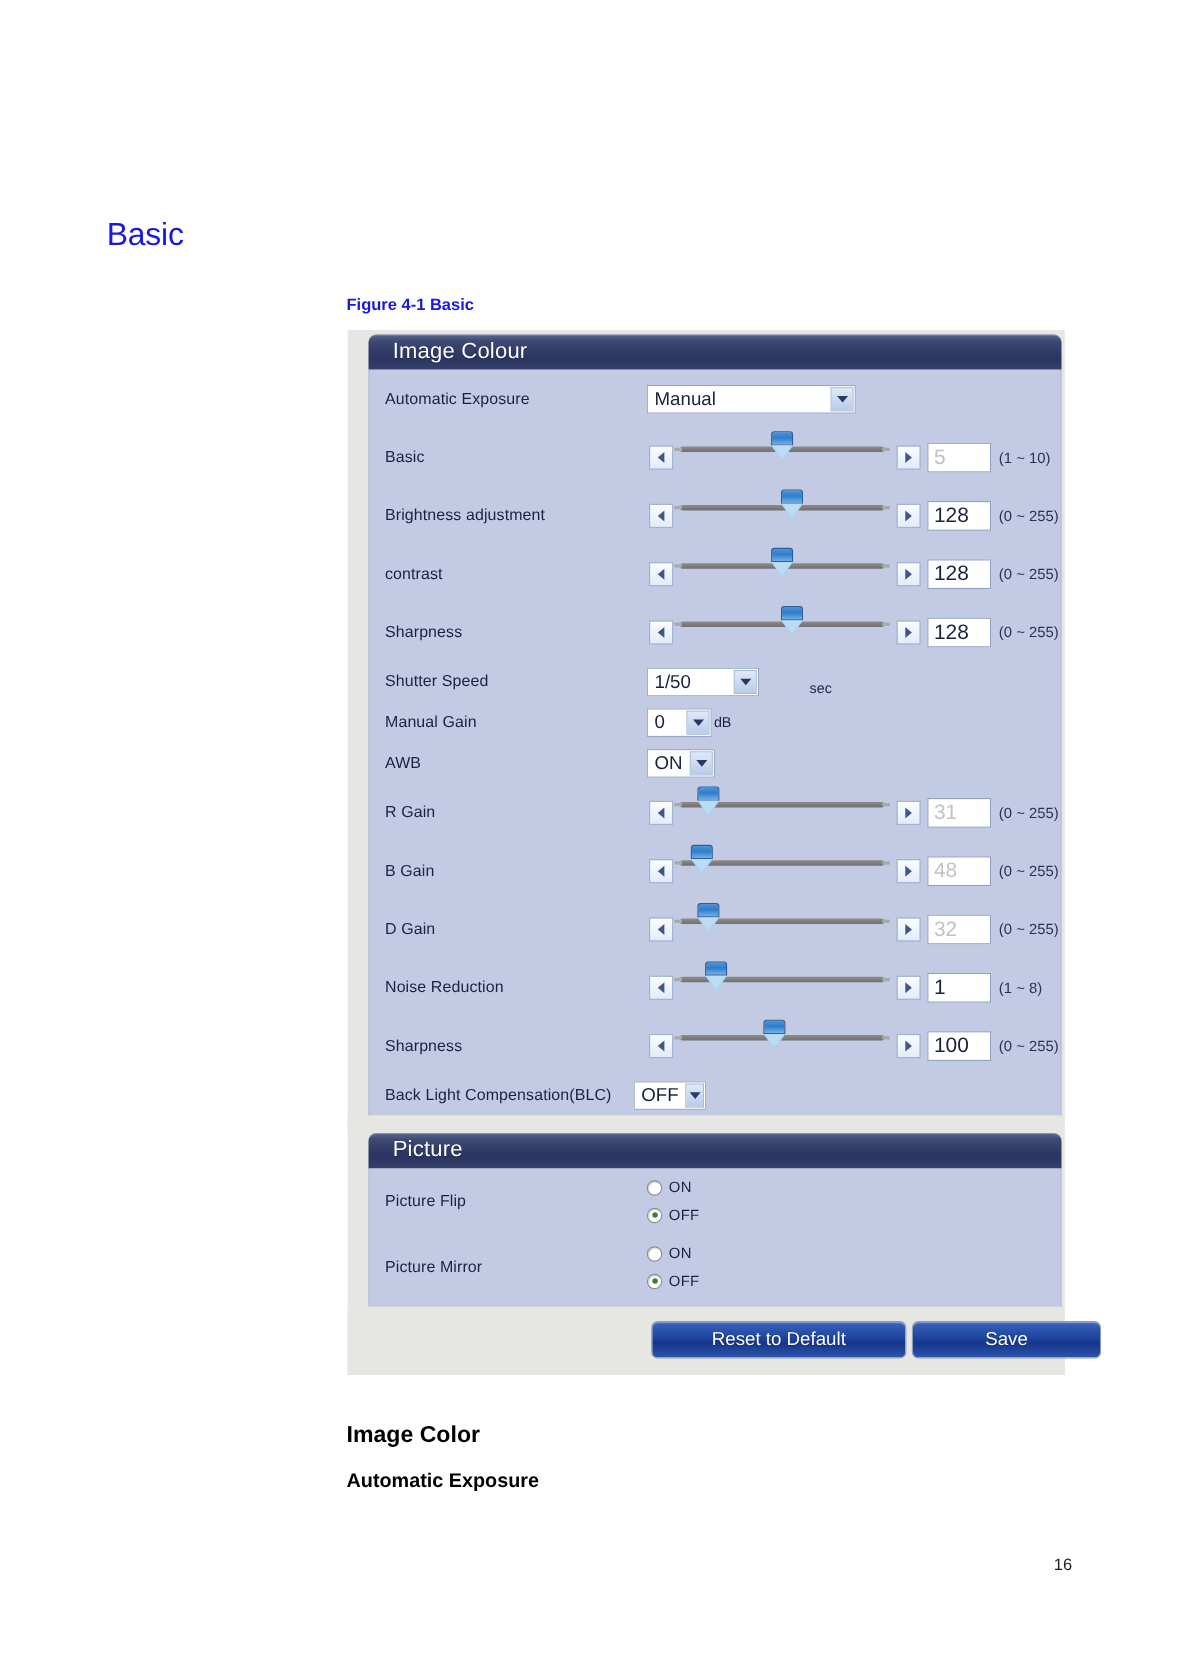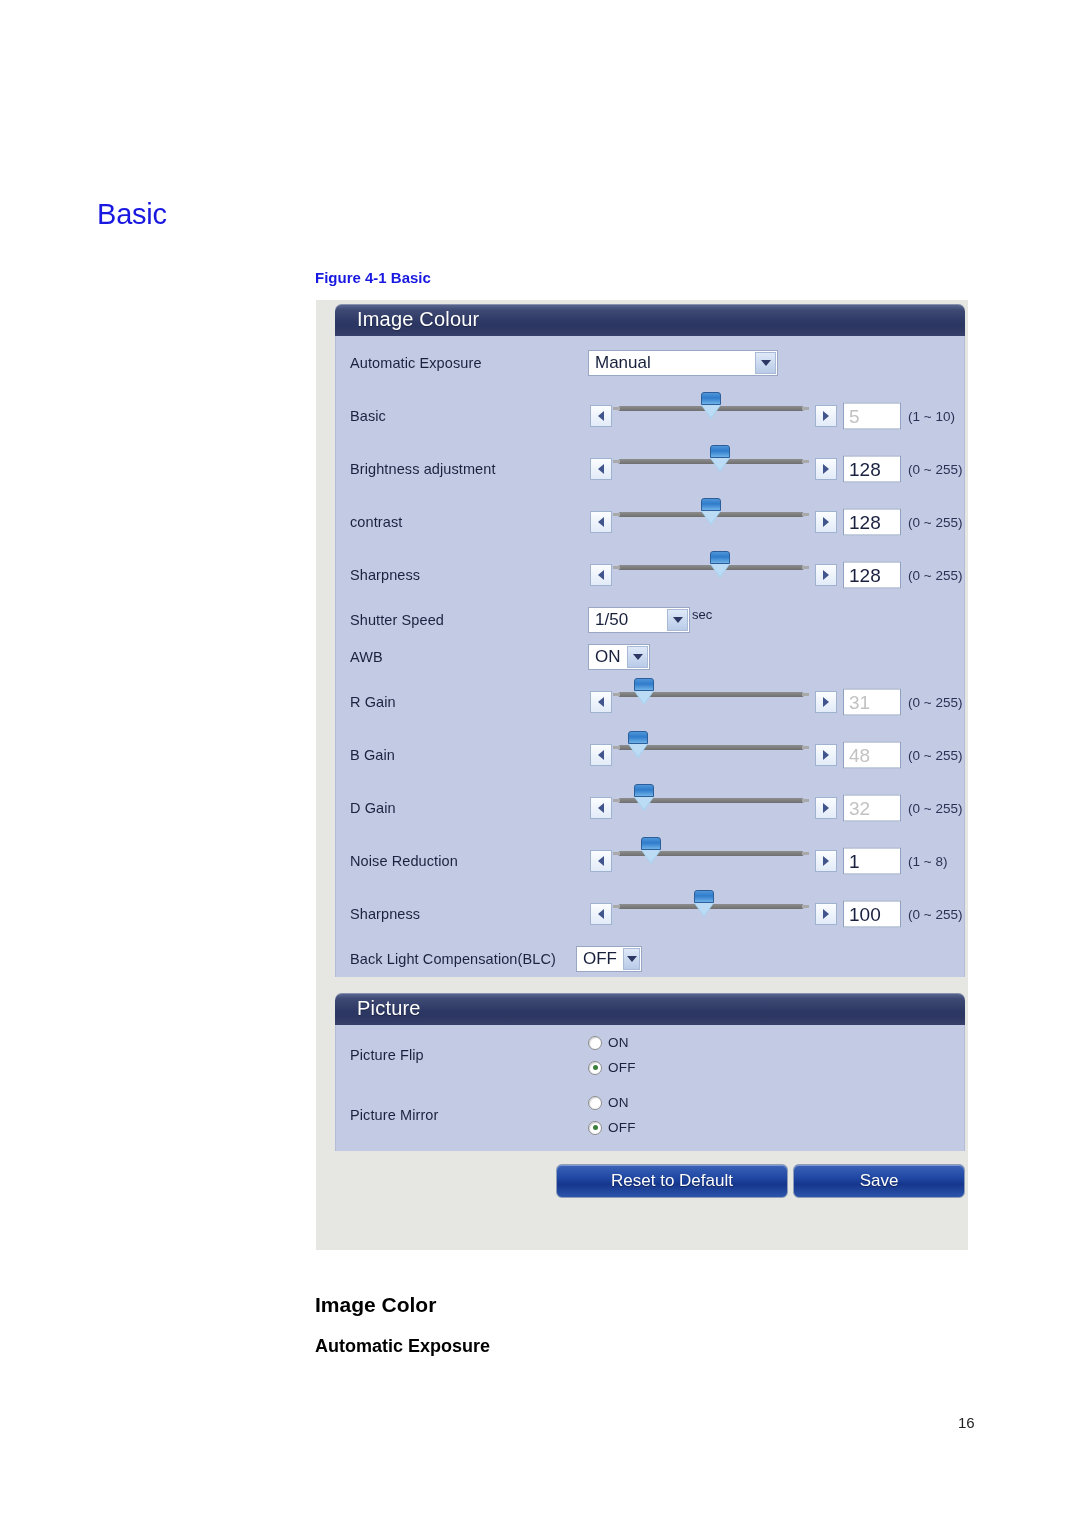--- a/index.html
+++ b/index.html
@@ -342,20 +342,21 @@
     border-radius: 6px;
     box-sizing: border-box;
     color: #ffffff;
     font-size: 17px;
     display: flex;
     align-items: center;
     justify-content: center;
     box-shadow: inset 0 1px 0 rgba(255,255,255,0.35);
     text-shadow: 0 1px 1px rgba(0,0,0,0.4);
     cursor: pointer;
+    margin-left: 36px;
   }
   .btn-reset { left: 240px; width: 232px; }
   .btn-save  { left: 477px; width: 172px; }
 
   .spacer-strip {
     height: 16px;
     background: #e6e6e3;
   }
 </style>
 </head>
@@ -472,30 +473,42 @@
                 </div>
               <div class="valbox">128</div>
               <div class="range-lbl">(0 ~ 255)</div>
             </div>
           </div>
         </div>
 
         <div class="row short">
           <div class="row-label">Shutter Speed</div>
           <div class="control-area">
-            <div style="position:absolute;left:2px;top:50%;transform:translateY(-50%);display:flex;align-items:flex-start;">
+            <div style="position:absolute;left:2px;top:50%;transform:translateY(-50%);display:flex;align-items:flex-end;gap:44px;">
               <div class="sel sel-shutter">
                 <span class="sel-text">1/50</span>
                 <span class="sel-arrow"></span>
               </div>
               <span class="unit">sec</span>
             </div>
           </div>
         </div>
 
+        <div class="row short">
+          <div class="row-label">Manual Gain</div>
+          <div class="control-area">
+            <div style="position:absolute;left:2px;top:50%;transform:translateY(-50%);display:flex;align-items:center;">
+              <div class="sel sel-gain">
+                <span class="sel-text">0</span>
+                <span class="sel-arrow"></span>
+              </div>
+              <span class="unit">dB</span>
+            </div>
+          </div>
+        </div>
 
         <div class="row short">
           <div class="row-label">AWB</div>
           <div class="control-area">
             <div class="sel sel-awb" style="position:absolute;left:2px;top:50%;transform:translateY(-50%);">
               <span class="sel-text">ON</span>
               <span class="sel-arrow"></span>
             </div>
           </div>
         </div>

